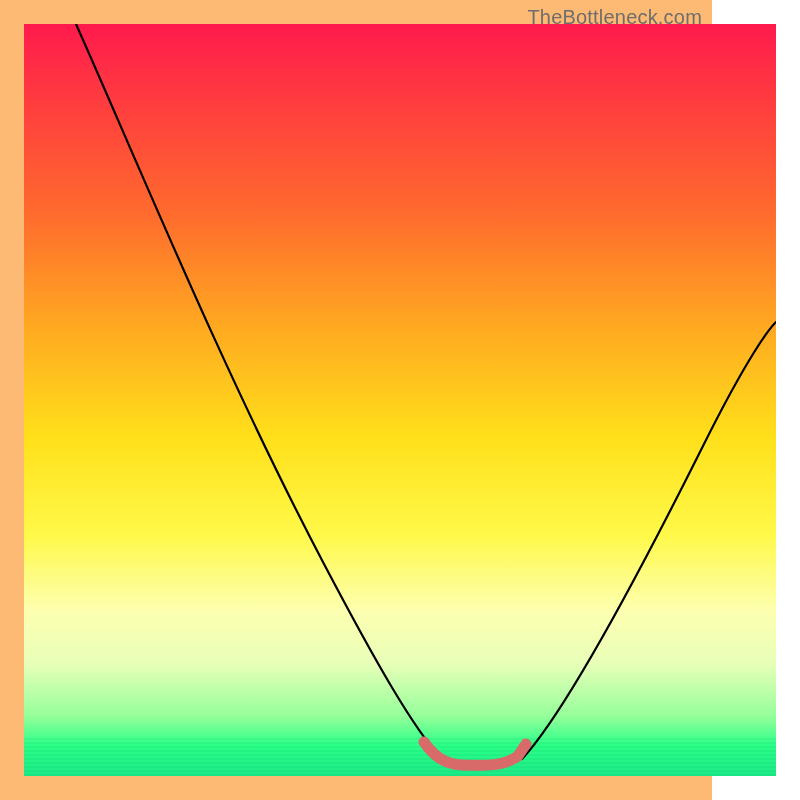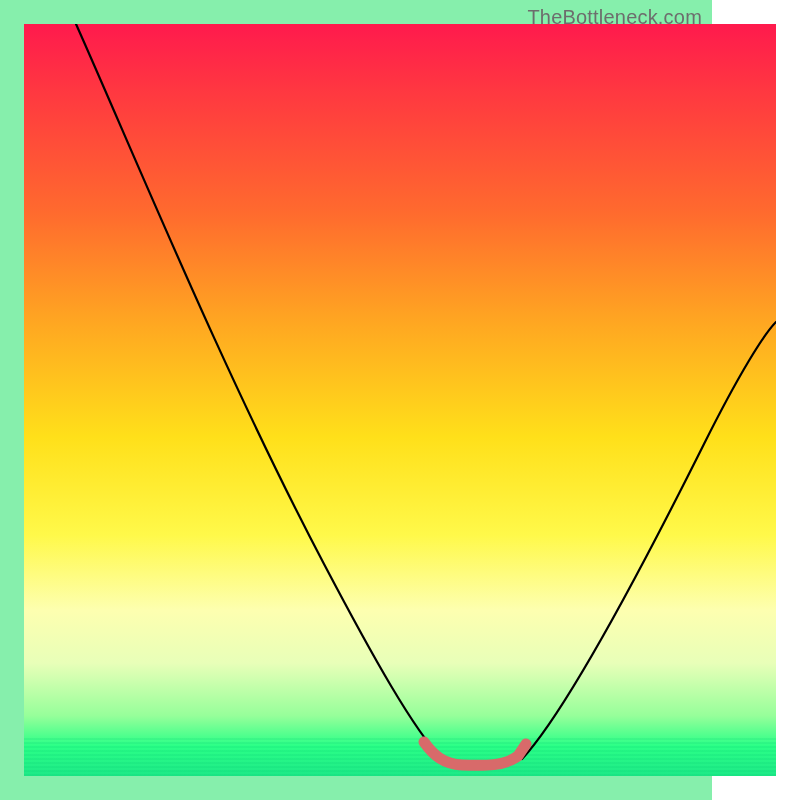--- a/index.html
+++ b/index.html
@@ -9,21 +9,21 @@
     overflow: hidden;
     position: relative;
     font-family: Arial, Helvetica, sans-serif;
   }
   .chart-container {
     position: absolute;
     top: 0;
     left: 0;
     width: 712px;
     height: 800px;
-    background: #86efac;
+    background: #fdba74;
   }
   .plot-area {
     position: absolute;
     left: 24px;
     top: 24px;
     width: 752px;
     height: 752px;
     background: linear-gradient(
       to bottom,
       #ff1a4d 0%,

